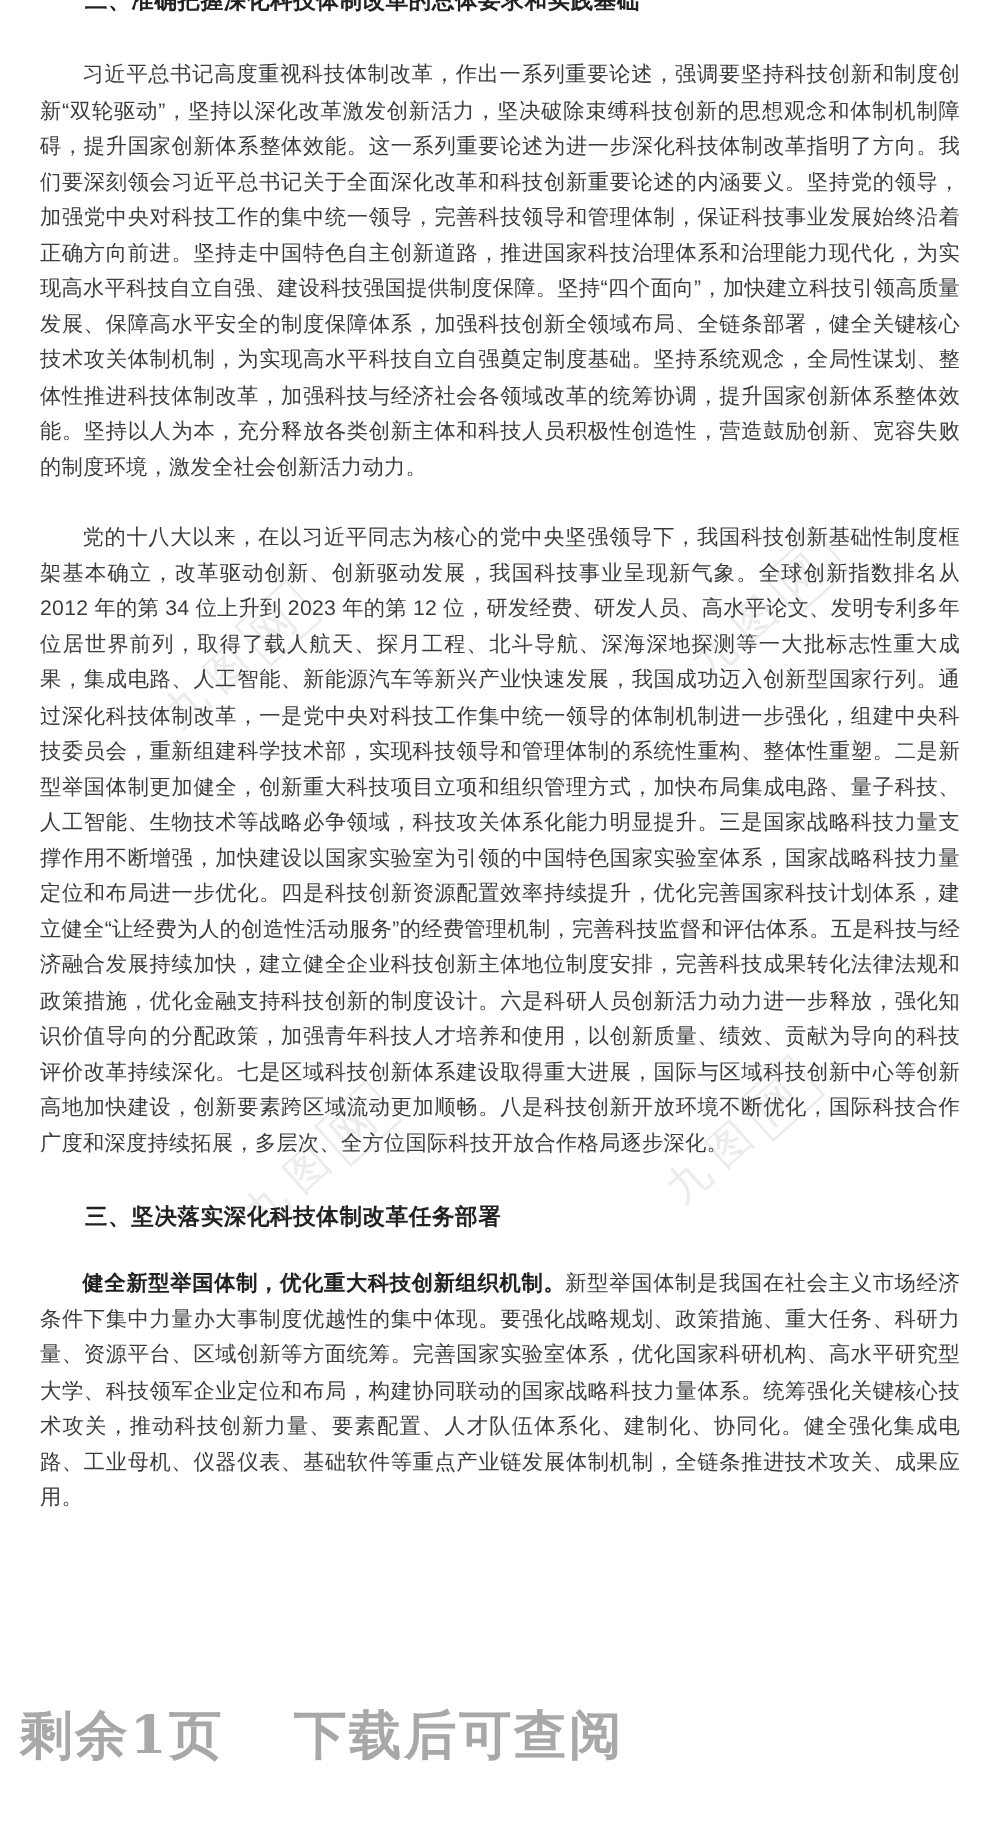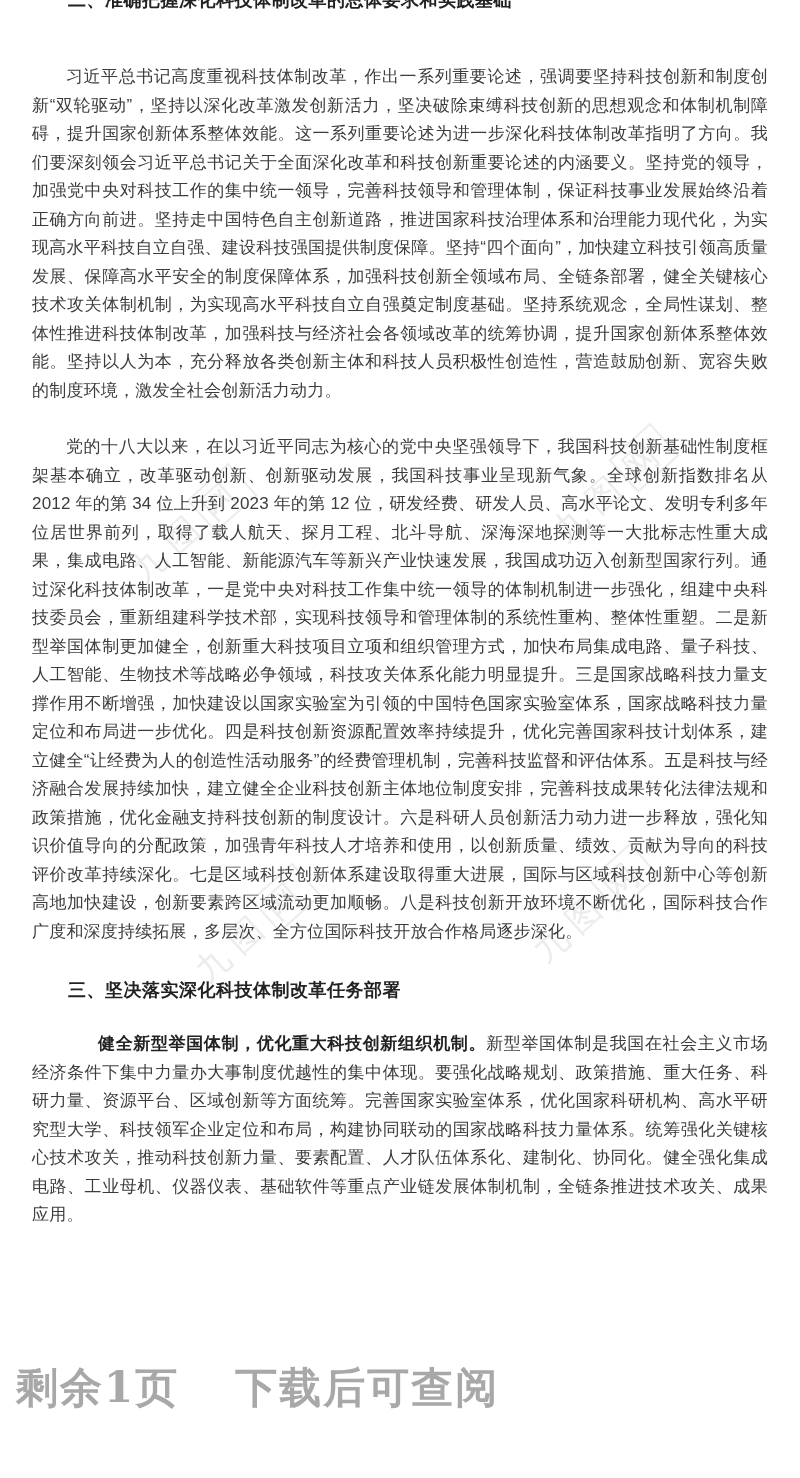--- a/index.html
+++ b/index.html
@@ -33,22 +33,22 @@
   }
   p.body-para{
     font-size:17px;line-height:28.5px;
     color:var(--body-text);
     text-align:justify;
     text-justify:inter-ideograph;
     text-indent:2em;
     margin:0 0 28px 0;
     letter-spacing:0.2px;
   }
-  p.body-para.first{margin-top:50px;}
-  .bold-lead{font-weight:700;color:var(--heading-text);margin-left:32px;}
+  p.body-para.first{margin-top:33px;}
+  .bold-lead{font-weight:700;color:var(--heading-text);}
   
   .watermark{
     position:absolute;z-index:0;
     transform:rotate(-42deg);
     transform-origin:center;
     color:var(--watermark);
     font-size:34px;letter-spacing:10px;
     white-space:nowrap;
     user-select:none;pointer-events:none;
   }

